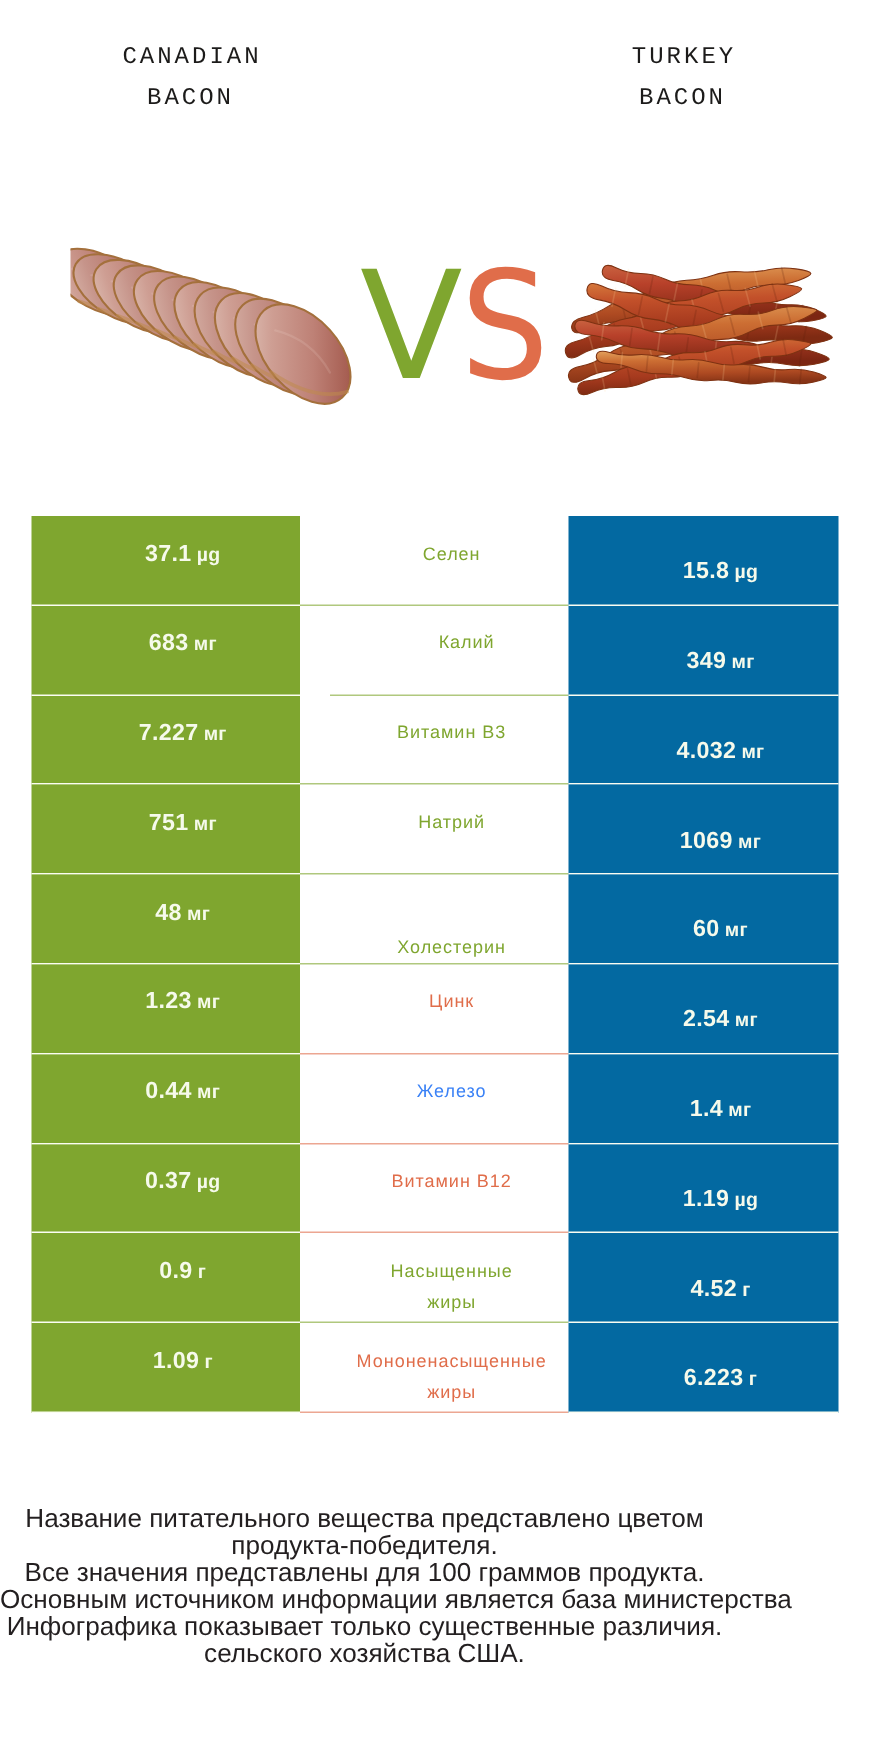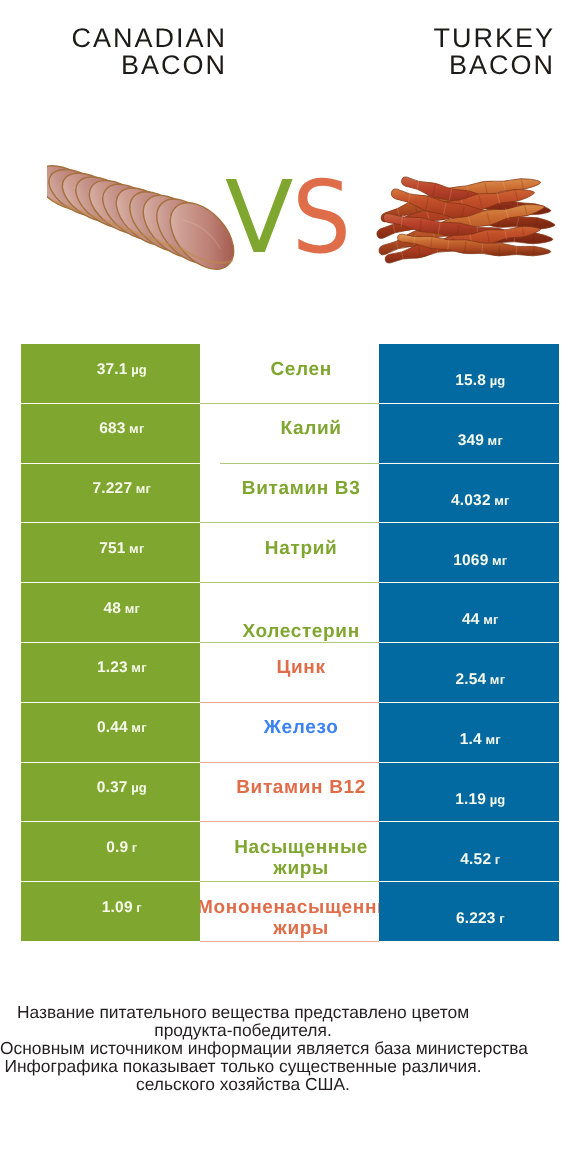--- a/index.html
+++ b/index.html
@@ -2,48 +2,48 @@
 <html><head>
 <meta charset="utf-8">
 <style>
   * { margin:0; padding:0; box-sizing:border-box; }
   html,body { width:580px; height:1174px; background:#fff;
     font-family:"Liberation Sans", sans-serif;
     -webkit-font-smoothing:antialiased; text-rendering:geometricPrecision; }
   .page { position:relative; width:580px; height:1174px; overflow:hidden; background:#fff; }
 
   
-  .hdr-title { position:absolute; top:25px; font-family:Liberation Sans, sans-serif;
-    font-weight:200; font-size:27px;
-    letter-spacing:2px; line-height:27px; color:#1c1b1a; text-align:right;
+  .hdr-title { position:absolute; top:25px; font-family:Liberation Mono, monospace;
+    font-weight:200; font-size:16px;
+    letter-spacing:2px; line-height:27px; color:#1c1b1a; text-align:center;
     text-transform:uppercase; white-space:pre-line; text-indent:2px; }
   #title-left  { left:27px; width:200px; }
   #title-right { left:355px; width:200px; }
 
   
   .hero { position:absolute; }
   #hero-left  { left:47px;  top:154px; width:188px; height:124px; }
   #hero-right { left:371px; top:165px; width:190px; height:108px; }
-  .vs { position:absolute; left:225px; top:172px; width:140px; height:92px;
+  .vs { position:absolute; left:240px; top:172px; width:140px; height:92px;
         font-family:"DejaVu Sans", sans-serif;
         font-size:100px; line-height:92px; font-weight:400; letter-spacing:-1px;
         white-space:nowrap; }
   .vs .s { display:inline-block; transform:scaleX(0.93); transform-origin:left center; }
   .vs .v { color:#7FA62F; }
   .vs .s { color:#E06D4A; }
 
   
   .tbl { position:absolute; left:20.6px; top:344px; width:538px; }
   .row { display:flex; height:59.8px; position:relative; }
   .cell { display:flex; align-items:flex-start; justify-content:center; text-align:center;
           position:relative; padding-top:14.5px; line-height:21px;padding-left:23px; }
   .cv { width:179.5px; flex:0 0 179.5px; color:#f6faeb; font-weight:700; font-size:15.5px;
         letter-spacing:0.2px; }
   .cv .u { font-weight:600; font-size:13px; margin-left:3.5px; letter-spacing:0.2px; }
-  .cl { width:179px; flex:1 1 179px; font-weight:700; font-size:19px; letter-spacing:0.65px;
+  .cl { width:179px; flex:1 1 179px; font-weight:400; font-size:12px; letter-spacing:0.65px;
         line-height:21px; overflow:hidden; }
   .cl span { display:block; white-space:nowrap; }
   .g { background:#7FA62F; }
   .o { background:#0369a1;align-items:center; }
   
   .row .cv { border-bottom:1.4px solid #fbfdf2; }
   .row .cl { border-bottom:1px solid; }
 
   
   .note { position:absolute; left:0; top:1003px; width:486px; text-align:center;
@@ -285,21 +285,21 @@
         <div class="cell cv g">
           <span>48</span>
           <span class="u">мг</span>
         </div>
         <div class="cell cl" style="color: rgb(127, 166, 47); border-bottom-color: rgba(127, 166, 47, 0.62); align-items: flex-end;">
           <div>
             <span>Холестерин</span>
           </div>
         </div>
         <div class="cell cv o">
-          <span>44</span>
+          <span>60</span>
           <span class="u">мг</span>
         </div>
       </div>
       <div class="row">
         <div class="cell cv g">
           <span>1.23</span>
           <span class="u">мг</span>
         </div>
         <div class="cell cl" style="color: rgb(224, 109, 74); border-bottom-color: rgba(224, 109, 74, 0.6);">
           <div>
@@ -371,17 +371,18 @@
         <div class="cell cv o">
           <span>6.223</span>
           <span class="u">г</span>
         </div>
       </div>
     </div>
 
   <div class="note" id="note">
       <div>Название питательного вещества представлено цветом</div>
       <div>продукта-победителя.</div>
+      <div>Все значения представлены для 100 граммов продукта.</div>
       <div>Основным источником информации является база министерства</div>
       <div>Инфографика показывает только существенные различия.</div>
       <div>сельского хозяйства США.</div>
     </div>
 </div>
 
 </body></html>

